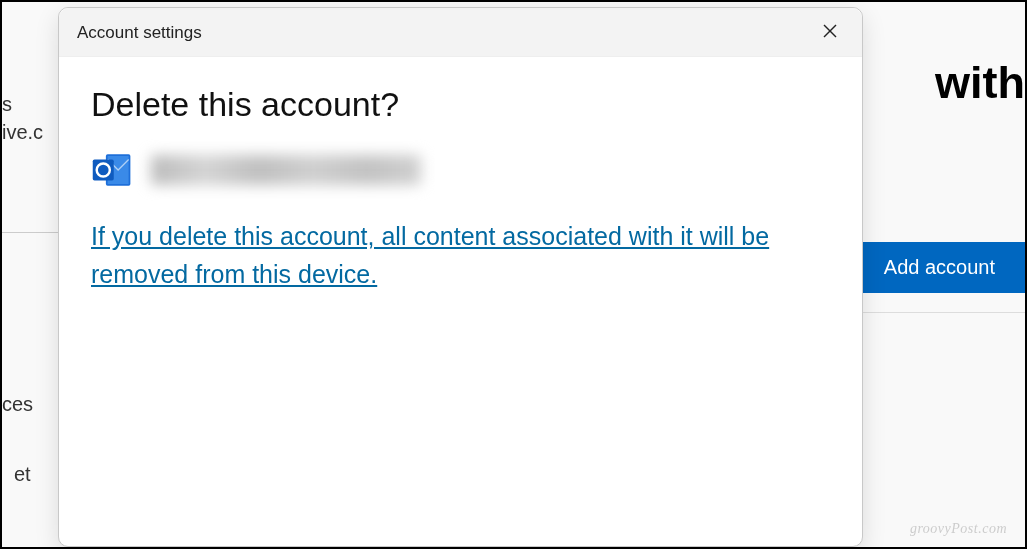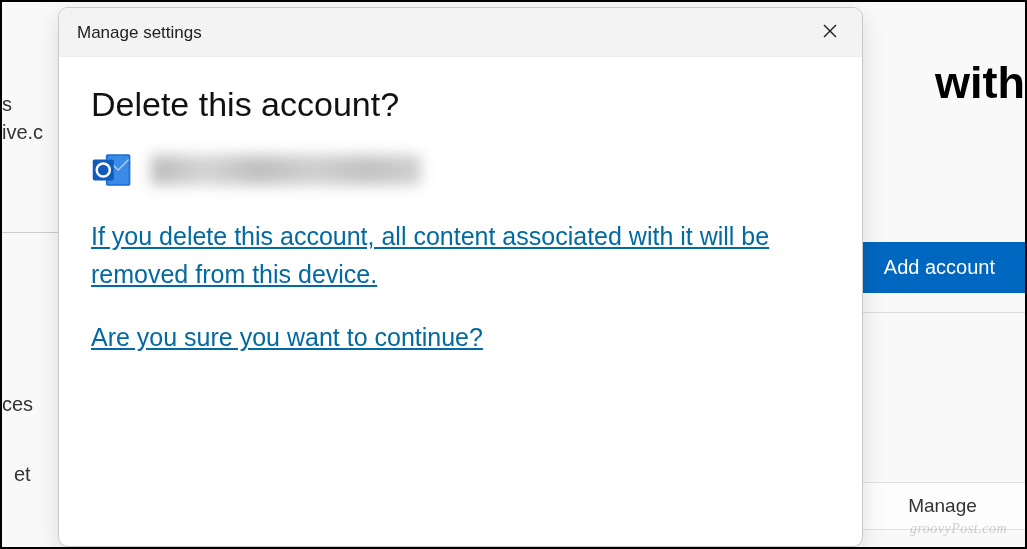--- a/index.html
+++ b/index.html
@@ -180,26 +180,25 @@
   <div class="bg-sidebar-item bg-sidebar-s">s</div>
   <div class="bg-sidebar-item bg-sidebar-ive">ive.c</div>
   <div class="bg-sidebar-divider1"></div>
   <div class="bg-sidebar-item bg-sidebar-ces">ces</div>
   <div class="bg-sidebar-item bg-sidebar-et">et</div>
 
   <div class="bg-header">with</div>
 
   <button class="bg-add-account-btn">Add account</button>
   <div class="bg-divider-right1"></div>
-  <div class="bg-manage-row">Manage</div>
 </div>
 
 <div class="modal">
   <div class="modal-titlebar">
-    <span class="modal-title">Manage settings</span>
+    <span class="modal-title">Account settings</span>
     <button class="modal-close">
       <span>
         <svg width="16" height="16" viewBox="0 0 16 16">
             <line x1="2" y1="2" x2="14" y2="14" stroke="#222" stroke-width="1.4"></line>
             <line x1="14" y1="2" x2="2" y2="14" stroke="#222" stroke-width="1.4"></line>
           </svg>
       </span>
     </button>
   </div>
   <div class="modal-body">
@@ -212,17 +211,16 @@
           <rect x="19" y="6" width="24" height="32" fill="#3a8ae8"></rect>
           <path d="M19 10 L31 22 L43 10" stroke="#fff" stroke-width="1.5" fill="none" opacity="0.6"></path>
           <rect x="2" y="10" width="24" height="24" rx="2" fill="#0f5bbf"></rect>
           <circle cx="14" cy="22" r="7.5" stroke="#fff" stroke-width="2.8" fill="none"></circle>
         </svg>
       </span>
       <div class="account-email-redacted"></div>
     </div>
 
     <p class="modal-text">If you delete this account, all content associated with it will be removed from this device.</p>
-    <p class="modal-text">Are you sure you want to continue?</p>
   </div>
 </div>
 
 <div class="watermark">groovyPost.com</div>
 
 </body></html>

